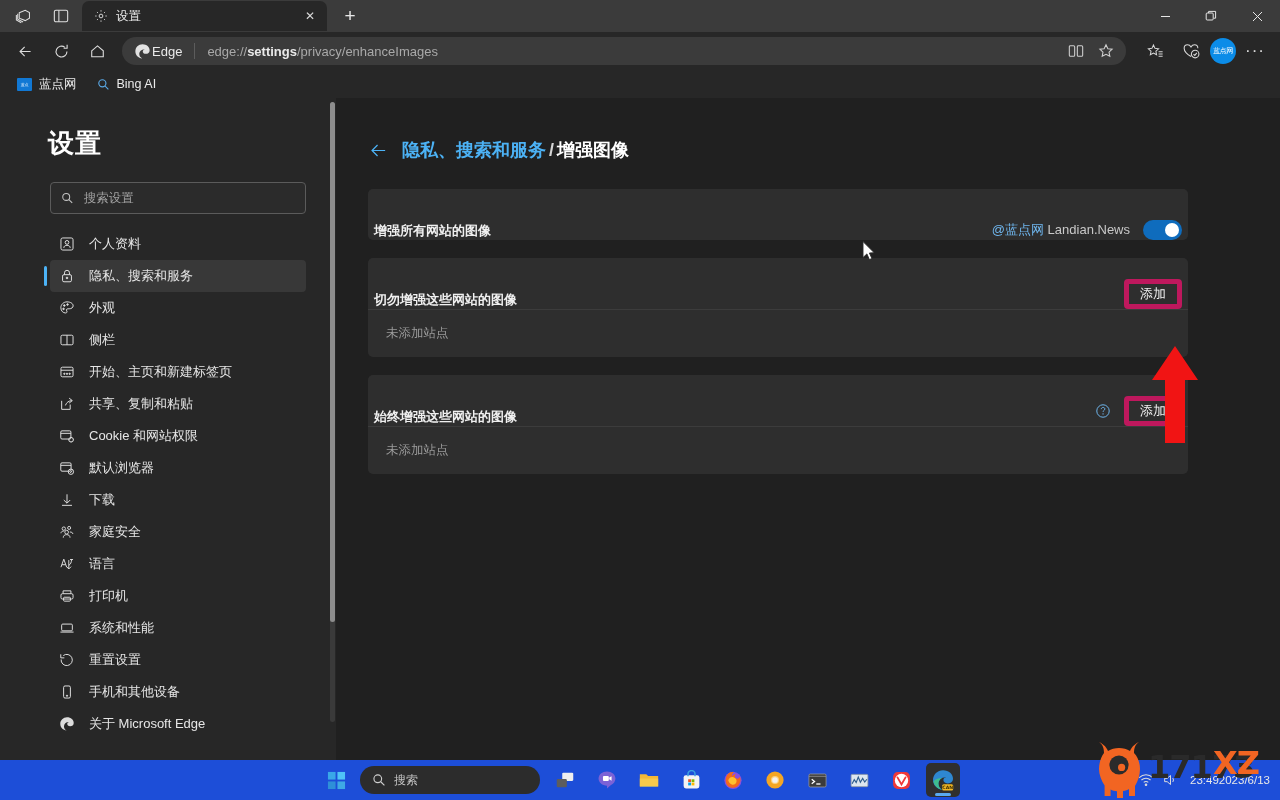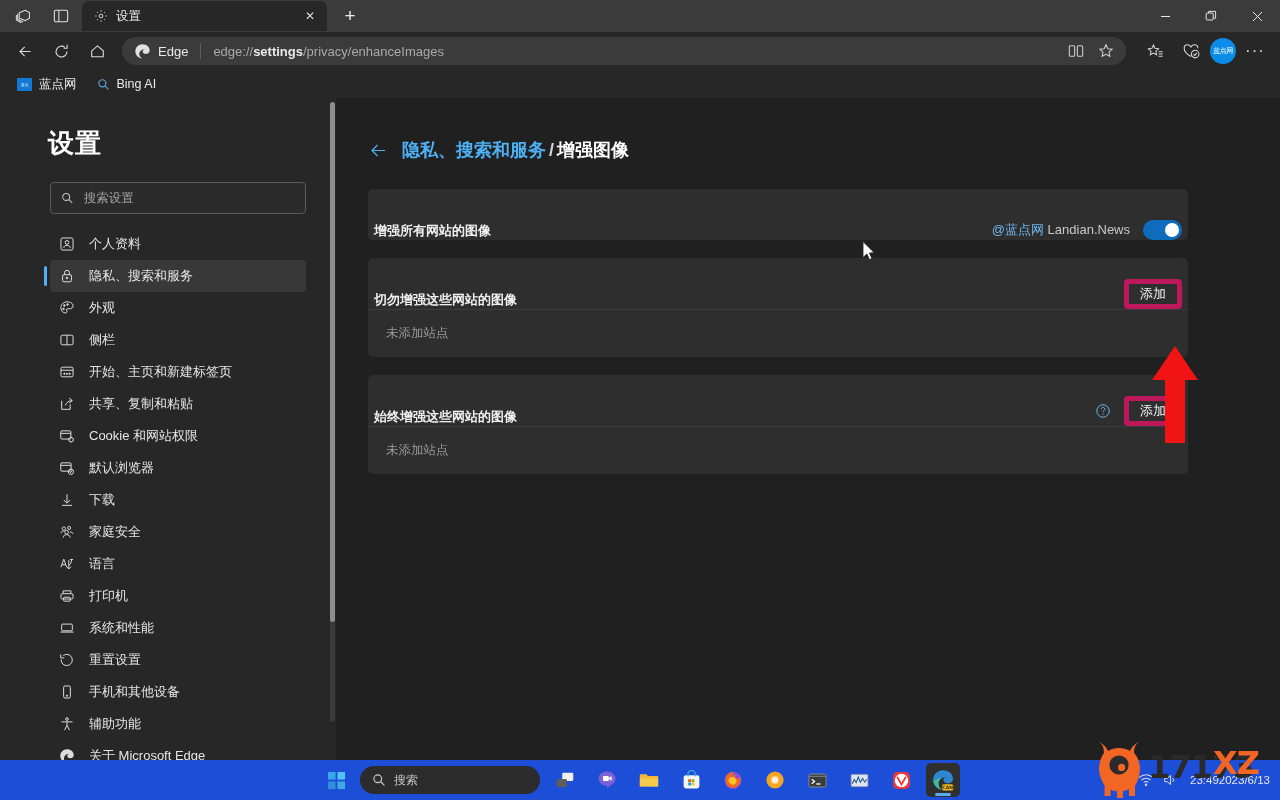--- a/index.html
+++ b/index.html
@@ -40,21 +40,21 @@
     background: #272727; display: flex; align-items: center; padding: 0 8px; gap: 2px;
   }
   .nav-btn {
     width: 34px; height: 30px; border-radius: 5px;
     display: flex; align-items: center; justify-content: center; color: #dcdcdc;
   }
   .omnibox {
     flex: 1; height: 28px; margin: 0 6px; background: #3b3b3b; border-radius: 14px;
     display: flex; align-items: center; padding: 0 6px 0 12px; gap: 8px;
   }
-  .edge-brand { display:flex; align-items:center; gap:7px; }
+  .edge-brand { display:flex; align-items:center; gap:1px; }
   .edge-brand-text { color: #e9e9e9; font-size: 13px; }
   .omni-sep { width: 1px; height: 16px; background: #5c5c5c; margin: 0 4px; }
   .url { font-size: 13px; color: #a9a9a9; white-space: nowrap; overflow: hidden; flex: 1; }
   .url b { color: #eaeaea; font-weight: 600; }
   .omni-actions { display: flex; align-items: center; gap: 2px; }
   .omni-btn { width: 28px; height: 24px; display:flex; align-items:center; justify-content:center; color:#d5d5d5; border-radius:4px; }
   .tool-right { display:flex; align-items:center; gap: 2px; padding-left: 4px; }
   .avatar {
     width: 26px; height: 26px; border-radius: 50%; background: #0b8ce8;
     display:flex; align-items:center; justify-content:center;
@@ -507,30 +507,20 @@
           <span class="snav-ico">
             <svg width="16" height="16" viewBox="0 0 18 18" fill="none" stroke="#e0e0e0" stroke-width="1.1">
                 <rect x="5.2" y="2.2" width="7.6" height="13.6" rx="1.6"></rect>
                 <circle cx="9" cy="13.2" r="0.7" fill="#e0e0e0"></circle>
               </svg>
           </span>
           <span class="label">手机和其他设备</span>
         </div>
         <div class="snav-item">
           <span class="snav-ico">
-            <svg width="16" height="16" viewBox="0 0 18 18" fill="none" stroke="#e0e0e0" stroke-width="1.1">
-                <circle cx="9" cy="3.4" r="1.5"></circle>
-                <path d="M2.8 6.6 L15.2 6.6"></path>
-                <path d="M9 6.6 L9 10.4 M9 10.4 L6.2 16 M9 10.4 L11.8 16"></path>
-              </svg>
-          </span>
-          <span class="label">辅助功能</span>
-        </div>
-        <div class="snav-item">
-          <span class="snav-ico">
             <svg width="16" height="16" viewBox="0 0 20 20">
                 <path d="M10 1.6 C15 1.6 18.4 5 18.4 8.7 C18.4 11.5 16.3 12.7 14 12.7 C11.5 12.7 10.3 11.3 10.3 9.9 C10.3 8.6 11.2 7.8 12.4 7.8 L12.4 7.6 C8.6 7.6 6.2 10 6.2 13 C6.2 15.4 7.7 17.2 9.6 18.1 C5.1 17.6 1.6 14.1 1.6 9.9 C1.6 5.3 5.3 1.6 10 1.6 Z" fill="#dcdcdc"></path>
               </svg>
           </span>
           <span class="label">关于 Microsoft Edge</span>
         </div>
       </div>
       <div class="nav-scroll">
         <div class="nav-scroll-thumb"></div>
       </div>

